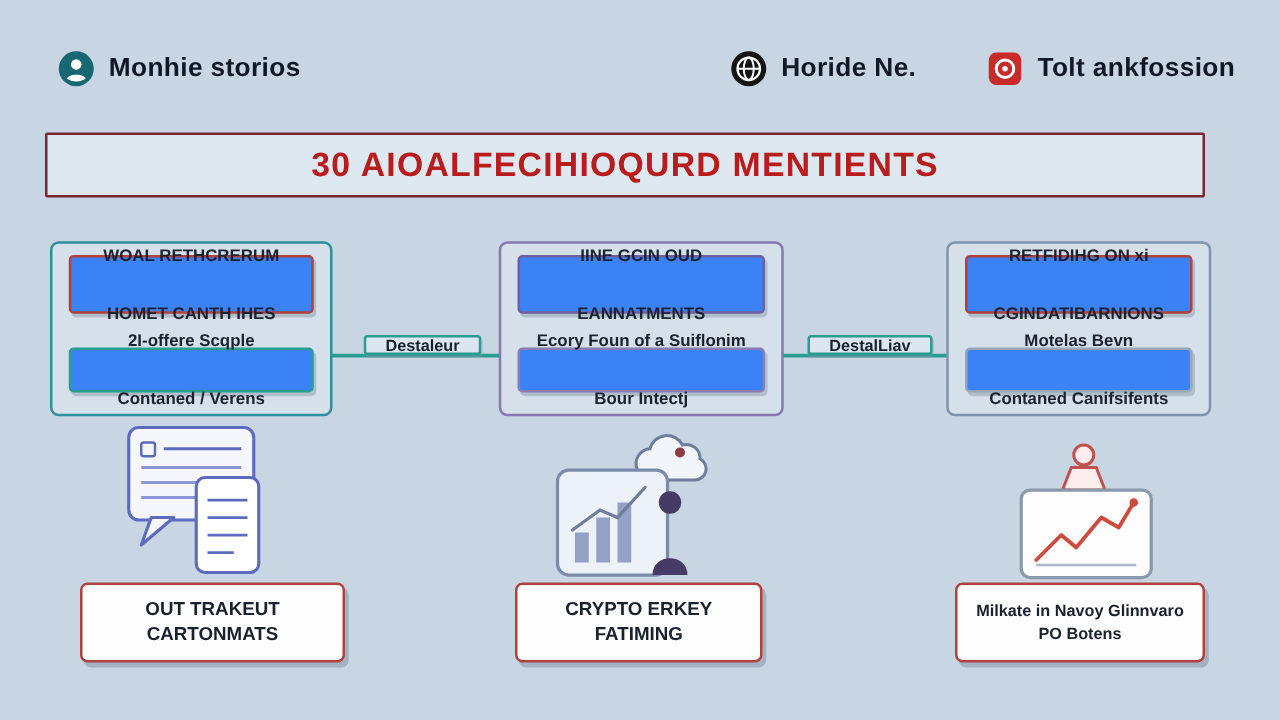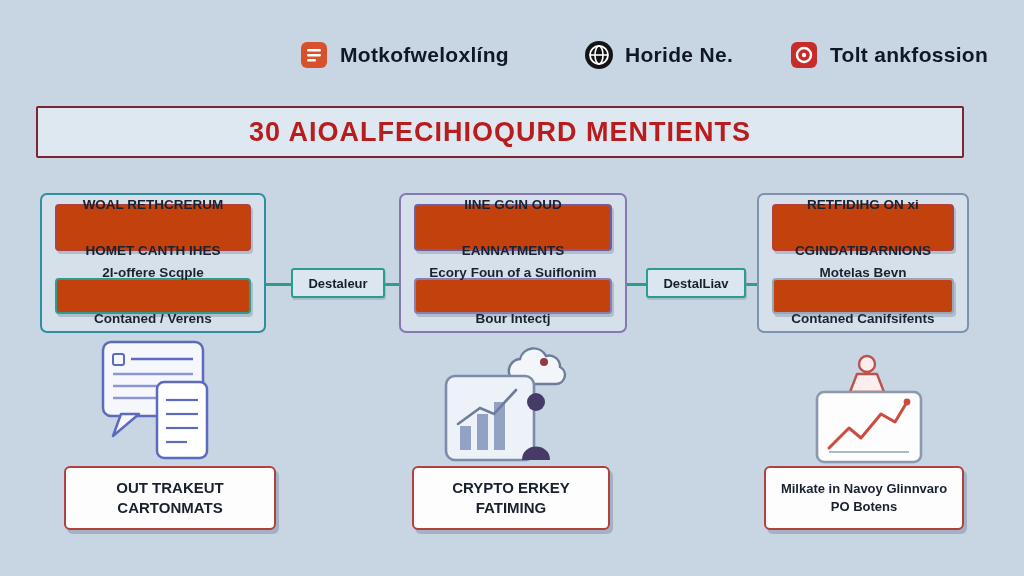--- a/index.html
+++ b/index.html
@@ -17,38 +17,38 @@
             background:#dde8f1; border:2px solid #7b2631; border-radius:2px;
             display:flex; align-items:center; justify-content:center; }
   .banner span { font-size:27px; font-weight:bold; color:#b91c1c; letter-spacing:1px; }
 
   
   .col { position:absolute; top:193px; height:140px; border-radius:7px; background:#d6e0ea; }
   .col-1 { left:40px;  width:226px; border:2px solid #2e8fa0; }
   .col-2 { left:399px; width:228px; border:2px solid #8678b0; }
   .col-3 { left:757px; width:212px; border:2px solid #7e93ad; }
 
-  .card { position:absolute; left:13px; right:13px; background:#c2410c; border-radius:4px;
+  .card { position:absolute; left:13px; right:13px; background:#3b82f6; border-radius:4px;
           display:flex; flex-direction:column; align-items:center; justify-content:center;
           text-align:center; box-shadow:2px 3px 0 rgba(130,148,168,.45); padding:2px 4px;gap:28px; }
   .card-top { top:9px;  height:47px; }
   .card-mid { top:83px; height:36px; }
   .card .l1, .card .l2 { font-size:13.5px; font-weight:bold; color:#1a2230; line-height:1.3; }
   .col-1 .card-top { border:2px solid #b0413c; }
   .col-1 .card-mid { border:2px solid #2a9d8f; }
   .col-2 .card-top { border:2px solid #6f5fa0; }
   .col-2 .card-mid { border:2px solid #8a7cb5; }
   .col-3 .card-top { border:2px solid #b0413c; }
   .col-3 .card-mid { border:2px solid #97a6b8; }
 
   
   .hline { position:absolute; height:3px; background:#2a9d8f; top:283px; }
   .hline-1 { left:264px; width:137px; }
   .hline-2 { left:625px; width:134px; }
-  .conn-label { position:absolute; top:268px; height:30px; background:#dbe6f0;
+  .conn-label { position:absolute; top:268px; height:16px; background:#dbe6f0;
                 border:2px solid #2a9d8f; border-radius:3px; display:flex; align-items:center;
                 justify-content:center; font-size:13px; font-weight:bold; color:#16202c;
                 box-shadow:1px 2px 0 rgba(130,148,168,.4); }
   .conn-1 { left:291px; width:94px; }
   .conn-2 { left:646px; width:100px;text-align:right; }
 
   
   .illus { position:absolute; }
   .illus-1 { left:95px;  top:338px; }
   .illus-2 { left:432px; top:346px; }
@@ -64,30 +64,29 @@
   .fb-1 { left:64px;  width:212px; }
   .fb-2 { left:412px; width:198px; }
   .fb-3 { left:764px; width:200px; }
   .fb-3 .l1, .fb-3 .l2 { font-size:13px; }
 </style>
 </head>
 <body>
 
 <div class="stage">
 
-  <div class="top-item ti-2">
+  <div class="top-item ti-1">
     <span class="badge">
       <svg viewBox="0 0 30 30" width="30" height="30">
-          <rect x="2" y="2" width="26" height="26" rx="6" fill="#d9502c"></rect>
-          <rect x="8" y="9" width="14" height="2.6" rx="1.3" fill="#fff"></rect>
-          <rect x="8" y="14" width="14" height="2.6" rx="1.3" fill="#fff"></rect>
-          <rect x="8" y="19" width="9" height="2.6" rx="1.3" fill="#fff"></rect>
+          <circle cx="15" cy="15" r="14" fill="#176873"></circle>
+          <circle cx="15" cy="11.5" r="4.2" fill="#fff"></circle>
+          <path d="M7.5 23c1.5-4.2 13.5-4.2 15 0a14 14 0 0 1-15 0z" fill="#fff"></path>
         </svg>
     </span>
-    <span class="top-label">Motkofweloxlíng</span>
+    <span class="top-label">Monhie storios</span>
   </div>
   <div class="top-item ti-3">
     <span class="badge">
       <svg viewBox="0 0 30 30" width="30" height="30">
           <circle cx="15" cy="15" r="14" fill="#141414"></circle>
           <circle cx="15" cy="15" r="9" fill="none" stroke="#fff" stroke-width="1.8"></circle>
           <ellipse cx="15" cy="15" rx="4" ry="9" fill="none" stroke="#fff" stroke-width="1.6"></ellipse>
           <line x1="6" y1="15" x2="24" y2="15" stroke="#fff" stroke-width="1.6"></line>
         </svg>
     </span>

